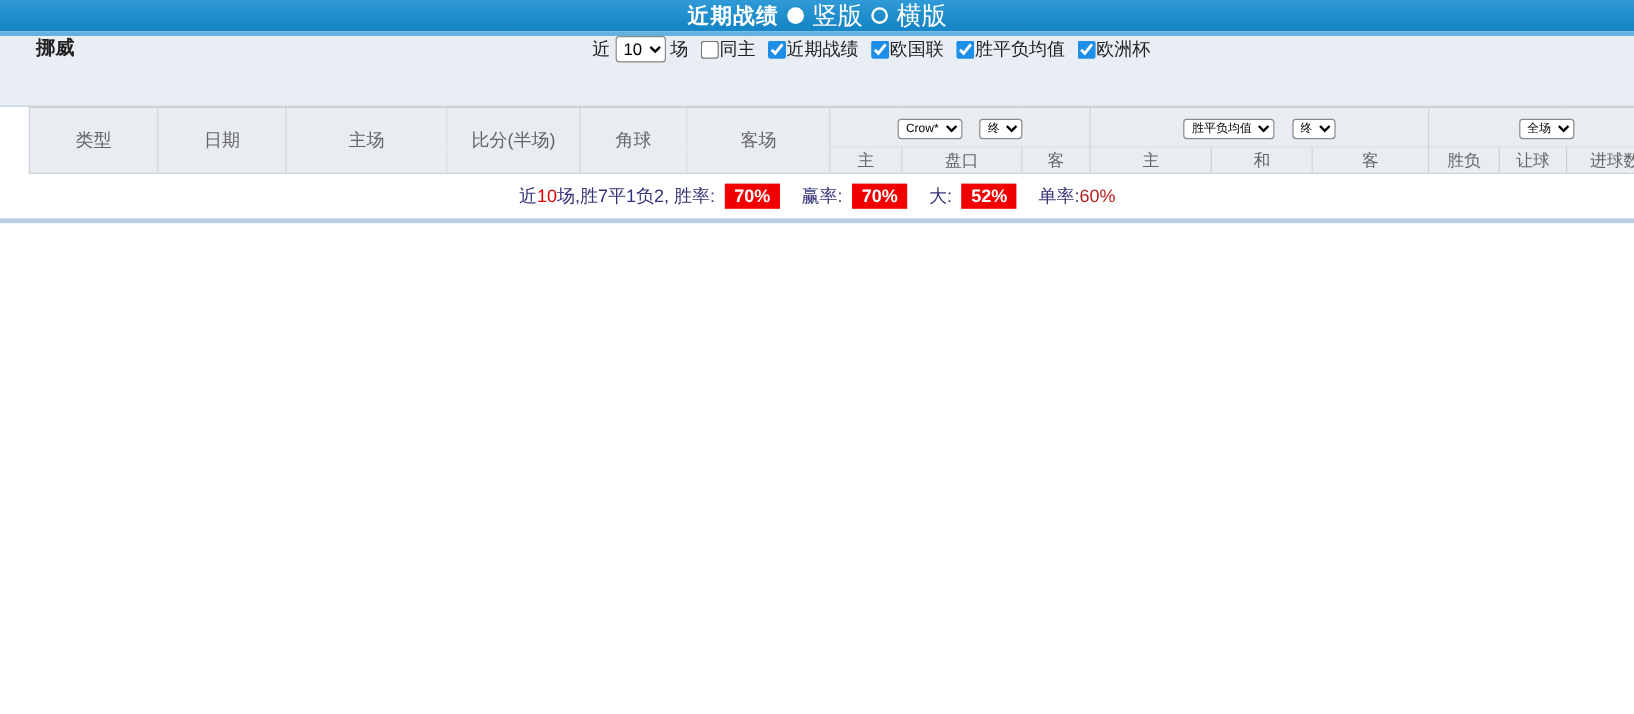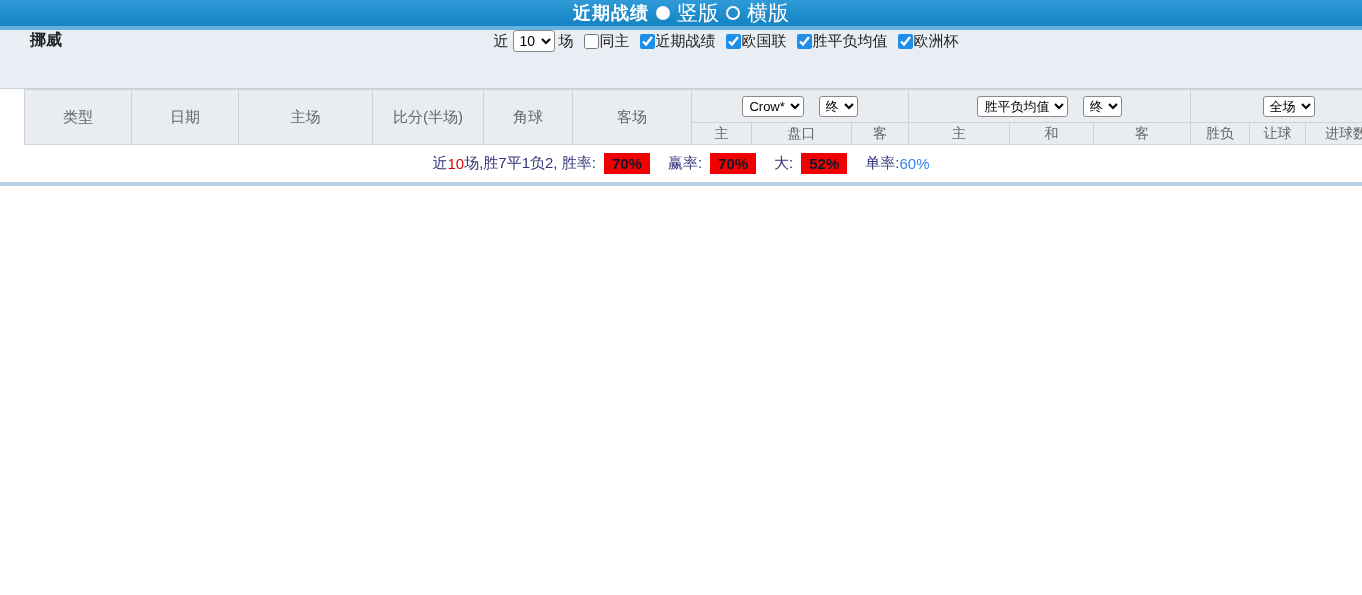--- a/index.html
+++ b/index.html
@@ -25,28 +25,28 @@
   .filterbar input[type=checkbox] { width:15px; height:15px; accent-color:#1E8FE8; vertical-align:-2px; margin:0 1px 0 6px; }
   .filterbar label { display:inline-flex; align-items:center; cursor:pointer; }
   .filterbar label input { margin-right:2px; }
 
   
   table { width:1362px; table-layout:fixed; border-collapse:collapse; font-size:15px;margin-left:24px; }
   td, th { border:1px solid #CDD3D9; text-align:center; overflow:hidden; white-space:nowrap; }
   thead th { color:#666; font-weight:normal; background:#E9EDF2; }
   thead tr.hrow1 th { height:33px; }
   thead tr.hrow2 th { height:22px; font-size:14px; }
-  thead select { font-size:13px; padding:1px 2px; border:1px solid #8a8a8a; background:#fff; border-radius:3px; margin:0 5px; }
+  thead select { font-size:10px; padding:1px 2px; border:1px solid #8a8a8a; background:#fff; border-radius:3px; margin:0 5px; }
 
   
   .summary { height:37px; display:flex; align-items:center; justify-content:center;
              font-size:15px; color:#33337A; background:#fff; }
   .summary .red { color:#E00000; }
-  .summary .blue { color:#3b82f6;text-align:center; }
-  .summary .badge { background:#F20000; color:#0f172a; font-weight:bold; padding:2px 8px; margin:0 8px; }
+  .summary .blue { color:#b91c1c;text-align:center; }
+  .summary .badge { background:#F20000; color:#ffffff; font-weight:bold; padding:2px 8px; margin:0 8px; }
   .summary .gap { margin-left:10px; }
   .bottomline { height:4px; background:#B7D0E5; }
 </style>
 </head>
 <body>
 
 <div class="page">
 
   <div class="topbar">
     <span class="title">近期战绩</span>

